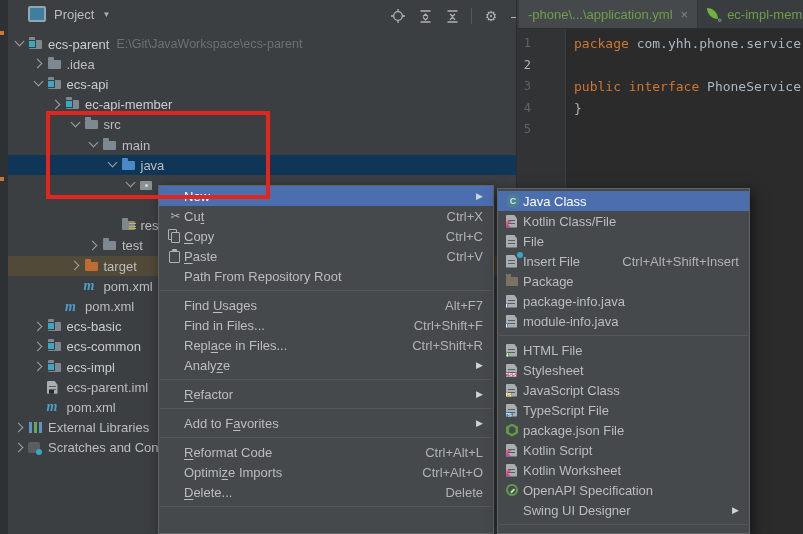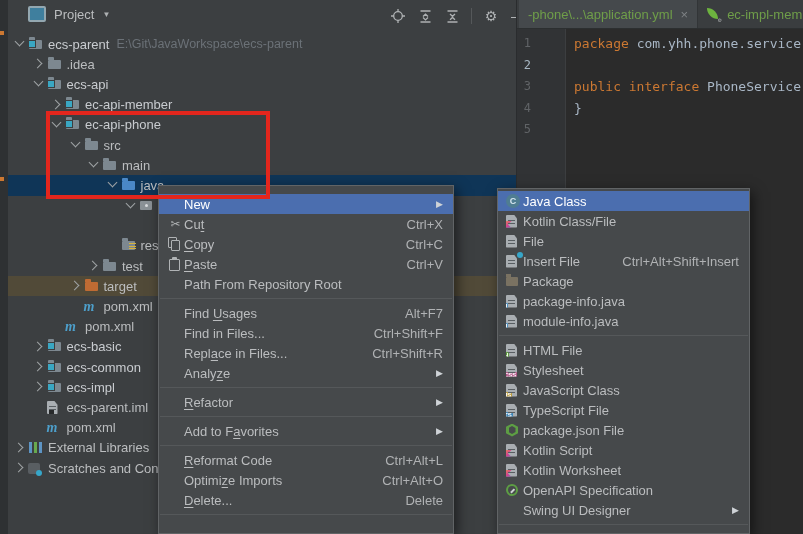--- a/index.html
+++ b/index.html
@@ -70,21 +70,21 @@
           font-family:"DejaVu Sans Mono",monospace;font-size:12px;line-height:21.5px;padding-top:4px;color:#606366;}
   .gnum{width:14px;text-align:right;height:21.5px;}
   .gnum.cur{color:#a7b6c2;}
   .codepane{flex:1;overflow:hidden;font-family:"DejaVu Sans Mono",monospace;font-size:13px;line-height:21.5px;
             padding:4px 0 0 8px;color:#a9b7c6;white-space:pre;}
   .codeline{height:21.5px;}
   .kw{color:#cc7832;}
   
   .popup{position:absolute;background:#46494b;border:1px solid #616466;box-sizing:border-box;
          box-shadow:3px 4px 12px rgba(0,0,0,.55);overflow:hidden;}
-  #context-menu{left:158px;top:185px;width:296px;bottom:0;padding-top:8px;z-index:10;}
+  #context-menu{left:158px;top:185px;width:336px;bottom:0;padding-top:0;z-index:10;}
   #new-submenu{left:497px;top:188px;width:253px;bottom:0;padding-top:2px;z-index:11;}
   .mi{height:20px;display:flex;align-items:center;padding:0 10px 0 8px;color:#bbbdbf;cursor:default;}
   .mi.sel{background:#4b6eaf;color:#fff;}
   .mi .lbl{margin-left:0;}
   .mi u{text-decoration:underline;text-underline-offset:1.5px;}
   .mi .sc{margin-left:auto;color:#b0b2b4;}
   .mi .arrow{margin-left:auto;font-size:9px;color:#cfd3d7;}
   .msep{height:1px;background:#55585a;margin:4px 1px;}
   .mic{width:17px;height:16px;flex:none;position:relative;display:inline-flex;align-items:center;justify-content:flex-start;margin-right:0;}
   .mic.glyph{font-size:12px;color:#b4b7b9;justify-content:center;}
@@ -181,29 +181,20 @@
       </div>
       <div class="trow" style="padding-left: 41px;">
         <span class="chev col"></span>
         <span class="tic">
           <span class="tfold">
             <span class="modb"></span>
           </span>
         </span>
         <span class="tlabel bold">ec-api-member</span>
       </div>
-      <div class="trow" style="padding-left: 41px;">
-        <span class="chev exp"></span>
-        <span class="tic">
-          <span class="tfold">
-            <span class="modb"></span>
-          </span>
-        </span>
-        <span class="tlabel bold">ec-api-phone</span>
-      </div>
       <div class="trow" style="padding-left: 59.5px;">
         <span class="chev exp"></span>
         <span class="tic">
           <span class="tfold"></span>
         </span>
         <span class="tlabel">src</span>
       </div>
       <div class="trow" style="padding-left: 78px;">
         <span class="chev exp"></span>
         <span class="tic">

